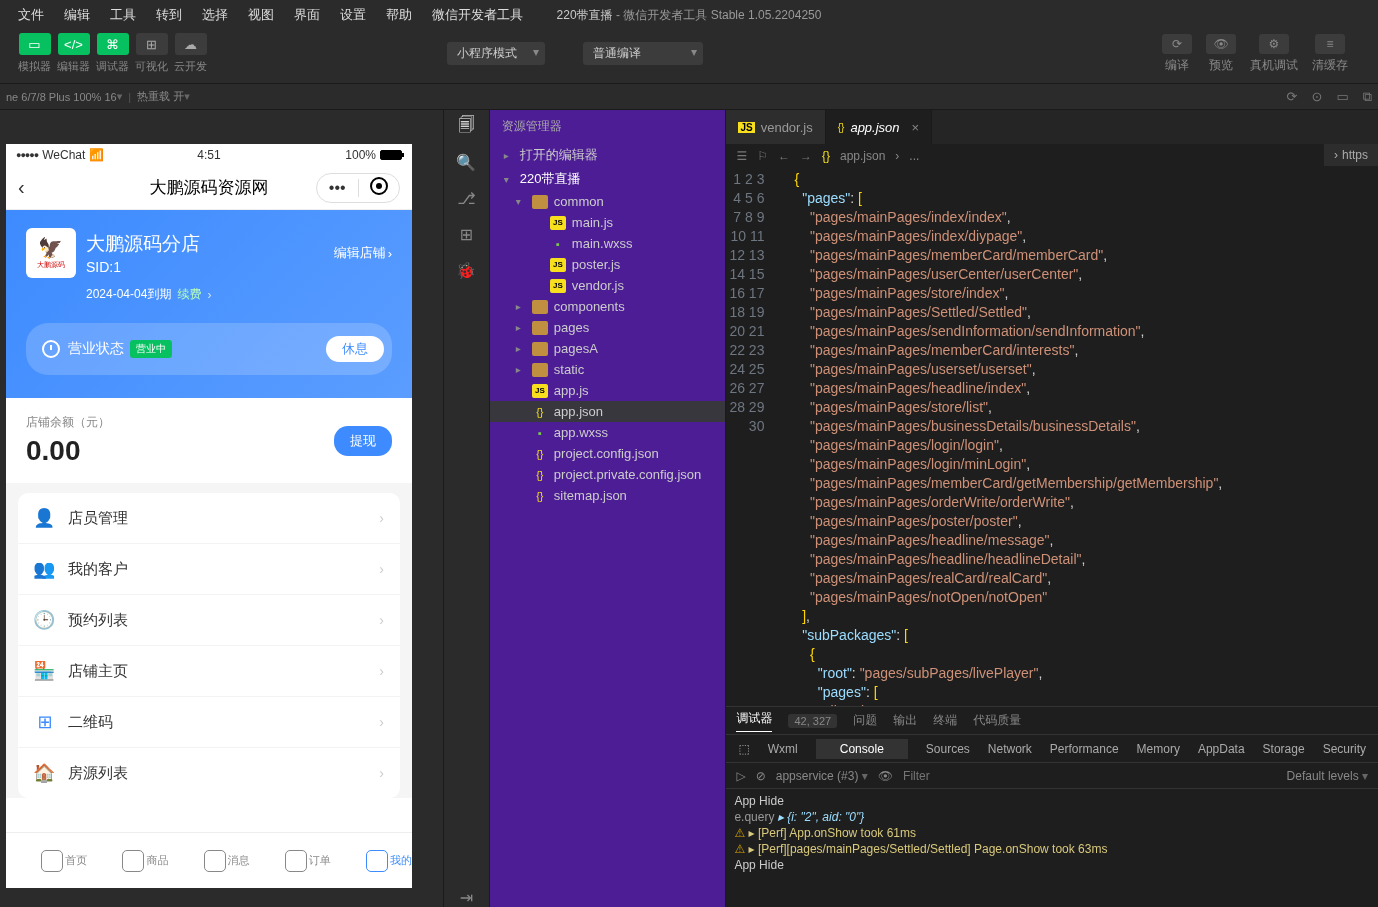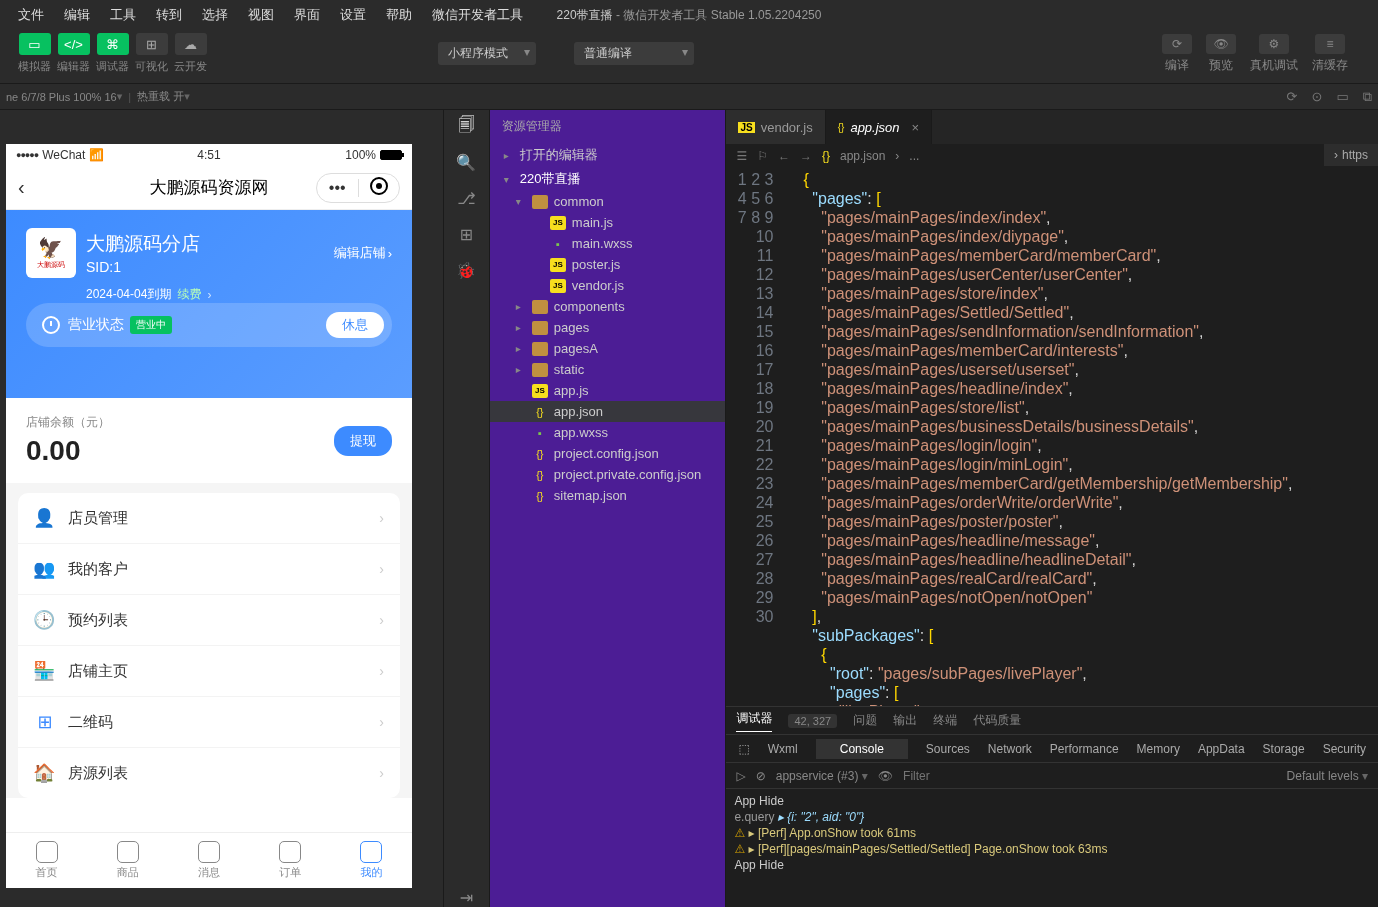--- a/index.html
+++ b/index.html
@@ -12,21 +12,21 @@
 .title-center .bold { color: #ccc; }
 
 
 .toolbar { height: 60px; background: #2b2b2b; display: flex; align-items: center; padding: 0 18px; border-bottom: 1px solid #1a1a1a; position: relative; }
 .tool-group { display: flex; gap: 6px; }
 .tool-btn { display: flex; flex-direction: column; align-items: center; gap: 4px; }
 .tool-btn .box { width: 32px; height: 22px; border-radius: 3px; display: flex; align-items: center; justify-content: center; font-size: 13px; }
 .tool-btn .green { background: #07c160; color: #fff; }
 .tool-btn .grey { background: #3c3c3c; color: #aaa; }
 .tool-btn .lbl { font-size: 11px; color: #888; }
-.toolbar-center { position: absolute; left: 438px; display: flex; gap: 10px; align-items: center; }
+.toolbar-center { position: absolute; left: 447px; display: flex; gap: 10px; align-items: center; }
 .dropdown { background: #3c3c3c; color: #ccc; padding: 3px 28px 3px 10px; border-radius: 3px; font-size: 12px; position: relative; }
 .dropdown::after { content: "▾"; position: absolute; right: 6px; color: #888; }
 .toolbar-right { position: absolute; right: 30px; display: flex; gap: 14px; }
 .toolbar-right .tb { display: flex; flex-direction: column; align-items: center; gap: 3px; color: #888; }
 .toolbar-right .ic { width: 30px; height: 20px; background: #3c3c3c; border-radius: 3px; display:flex;align-items:center;justify-content:center; }
 
 
 .sim-bar { height: 26px; background: #2b2b2b; display: flex; align-items: center; padding: 0 6px; font-size: 11px; color: #888; border-bottom: 1px solid #1a1a1a; }
 .sim-bar .info { color: #888; }
 .sim-bar .sep { margin: 0 6px; color: #555; }
@@ -56,42 +56,42 @@
 
 .ph-header { background: linear-gradient(135deg,#3d8bff,#5b9dff); color:#fff; padding:18px 20px 0; height:188px; position:relative; }
 .ph-header .row1 { display:flex; align-items:center; gap:10px; }
 .logo-box { width:50px; height:50px; background:#fff; border-radius:6px; display:flex; align-items:center; justify-content:center; flex-direction:column; font-size:7px; color:#c00; }
 .eagle { font-size:20px; color:#222; }
 .store-info .name { font-size:19px; font-weight:500; }
 .store-info .sid { font-size:14px; font-weight:500; margin-top:2px; }
 .edit-link { margin-left:auto; font-size:13px; display:flex; align-items:center; gap:2px; }
 .expire { margin-top:8px; margin-left:60px; font-size:12px; display:flex; gap:6px; align-items:center; }
 .renew { color:#b8ffb8; }
-.status-pill { background:rgba(255,255,255,0.18); border-radius:22px; height:44px; display:flex; align-items:center; padding:0 8px 0 16px; }
+.status-pill { margin-top:20px; background:rgba(255,255,255,0.18); border-radius:22px; height:52px; display:flex; align-items:center; padding:0 8px 0 16px; }
 .status-pill .clock { width:18px;height:18px; border:2px solid #fff; border-radius:50%; margin-right:8px; position:relative;}
 .status-pill .clock::after{content:"";position:absolute;left:6px;top:3px;width:2px;height:5px;background:#fff;}
 .status-pill .txt { font-size:14px; }
 .badge-open { background:#07c160; color:#fff; font-size:10px; padding:2px 6px; border-radius:3px; margin-left:6px; }
 .rest-btn { margin-left:auto; background:#fff; color:#3d8bff; border-radius:14px; padding:4px 16px; font-size:13px; }
 
 .balance { background:#fff; padding:16px 20px; display:flex; align-items:center; }
 .balance .col .lbl { font-size:12px; color:#888; }
 .balance .col .val { font-size:28px; font-weight:600; color:#222; margin-top:4px; }
 .withdraw { margin-left:auto; background:#3d8bff; color:#fff; padding:6px 16px; border-radius:14px; font-size:13px; }
 
 .menu-list { background:#f5f5f5; padding-top:10px; }
 .menu-card { background:#fff; margin:0 12px; border-radius:10px; }
 .menu-row { display:flex; align-items:center; padding:14px 16px; border-bottom:1px solid #f3f3f3; }
 .menu-row:last-child { border-bottom:none; }
 .menu-row .mi { width:22px; height:22px; margin-right:12px; display:flex; align-items:center; justify-content:center; font-size:18px; }
 .menu-row .mlbl { font-size:15px; color:#333; }
 .menu-row .chev { margin-left:auto; color:#ccc; font-size:14px; }
 
 .tabbar { position:absolute; bottom:0; left:0; right:0; height:56px; background:#fff; border-top:1px solid #eee; display:flex; }
-.tabbar .tab { flex:1; display:flex; flex-direction:column; align-items:center; justify-content:center; gap:2px; font-size:11px; color:#888; }
+.tabbar .tab { flex:1; display:flex; flex-direction:row; align-items:center; justify-content:flex-end; gap:2px; font-size:11px; color:#888; }
 .tabbar .tab.active { color:#3d8bff; }
 .tabbar .tab .ti { width:22px; height:22px; border:1.5px solid currentColor; border-radius:5px; }
 
 
 .vstrip { width:48px; background:#2b2b2b; border-right:1px solid #1a1a1a; border-left:1px solid #1a1a1a; display:flex; flex-direction:column; align-items:center; padding-top:6px; gap:16px; color:#888; font-size:16px; }
 .vstrip .vi { width:20px; height:20px; display:flex; align-items:center; justify-content:center; }
 .vstrip .vi.active { color:#fff; }
 
 
 .explorer { width:243px; background:#4c1d95; border-right:1px solid #1a1a1a; color:#ccc; font-size:13px; overflow:hidden; }
@@ -113,21 +113,21 @@
 .editor-area { flex:1; display:flex; flex-direction:column; background:#1e1e1e; }
 .tabs { height:34px; background:#252525; display:flex; align-items:stretch; position:relative; }
 .etab { display:flex; align-items:center; gap:6px; padding:0 12px; background:#2d2d2d; color:#999; font-size:13px; border-right:1px solid #1a1a1a; }
 .etab.active { background:#1e1e1e; color:#fff; }
 .etab .fic { font-size:10px; }
 .etab .close { color:#888; margin-left:6px; }
 .https-pill { position:absolute; right:0; top:34px; background:#2d2d2d; padding:4px 10px; color:#aaa; font-size:12px; display:flex; gap:4px; }
 .breadcrumb { height:24px; display:flex; align-items:center; padding:0 10px; gap:10px; font-size:12px; color:#888; background:#1e1e1e; }
 .breadcrumb .bicon { color:#777; }
 
-.code { flex:1; display:flex; font-family: Consolas, Menlo, monospace; font-size:16px; overflow:hidden; position:relative;margin-left:9px; }
+.code { flex:1; display:flex; font-family: Consolas, Menlo, monospace; font-size:14px; overflow:hidden; position:relative; }
 .gutter { width:50px; text-align:right; color:#6e7681; padding:2px 12px 0 0; line-height:19px; user-select:none; }
 .src { flex:1; padding:2px 0 0 18px; line-height:19px; white-space:pre; color:#d4d4d4; }
 .s-brace { color:#ffd700; }
 .s-key { color:#9cdcfe; }
 .s-str { color:#ce9178; }
 .s-punc { color:#d4d4d4; }
 
 
 .bottom-panel { height:201px; background:#1e1e1e; border-top:1px solid #333; display:flex; flex-direction:column; font-size:12px; }
 .bp-tabs1 { height:28px; display:flex; align-items:center; gap:16px; padding:0 10px; color:#888; border-bottom:1px solid #333; }

